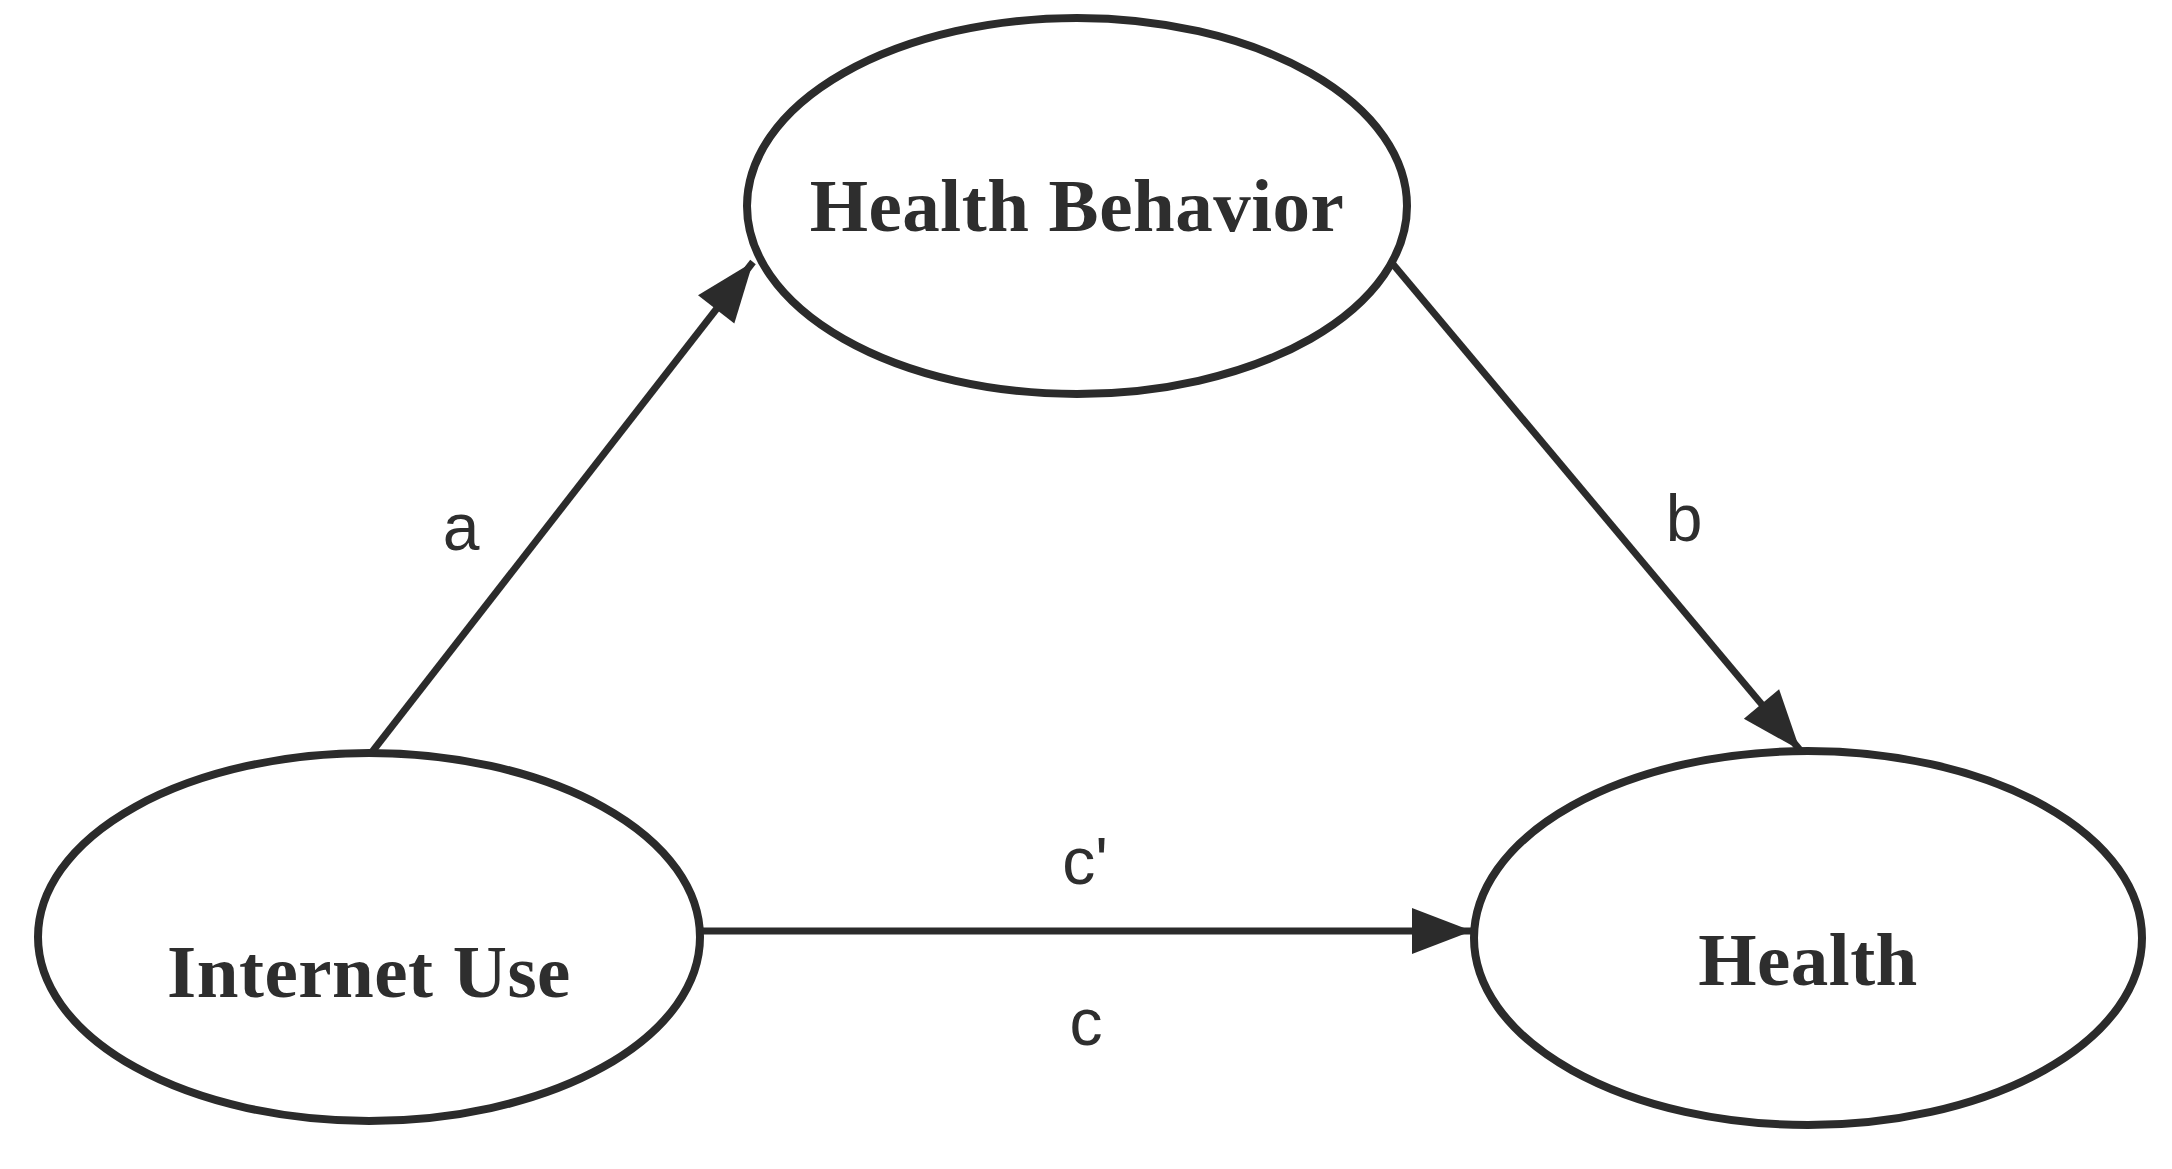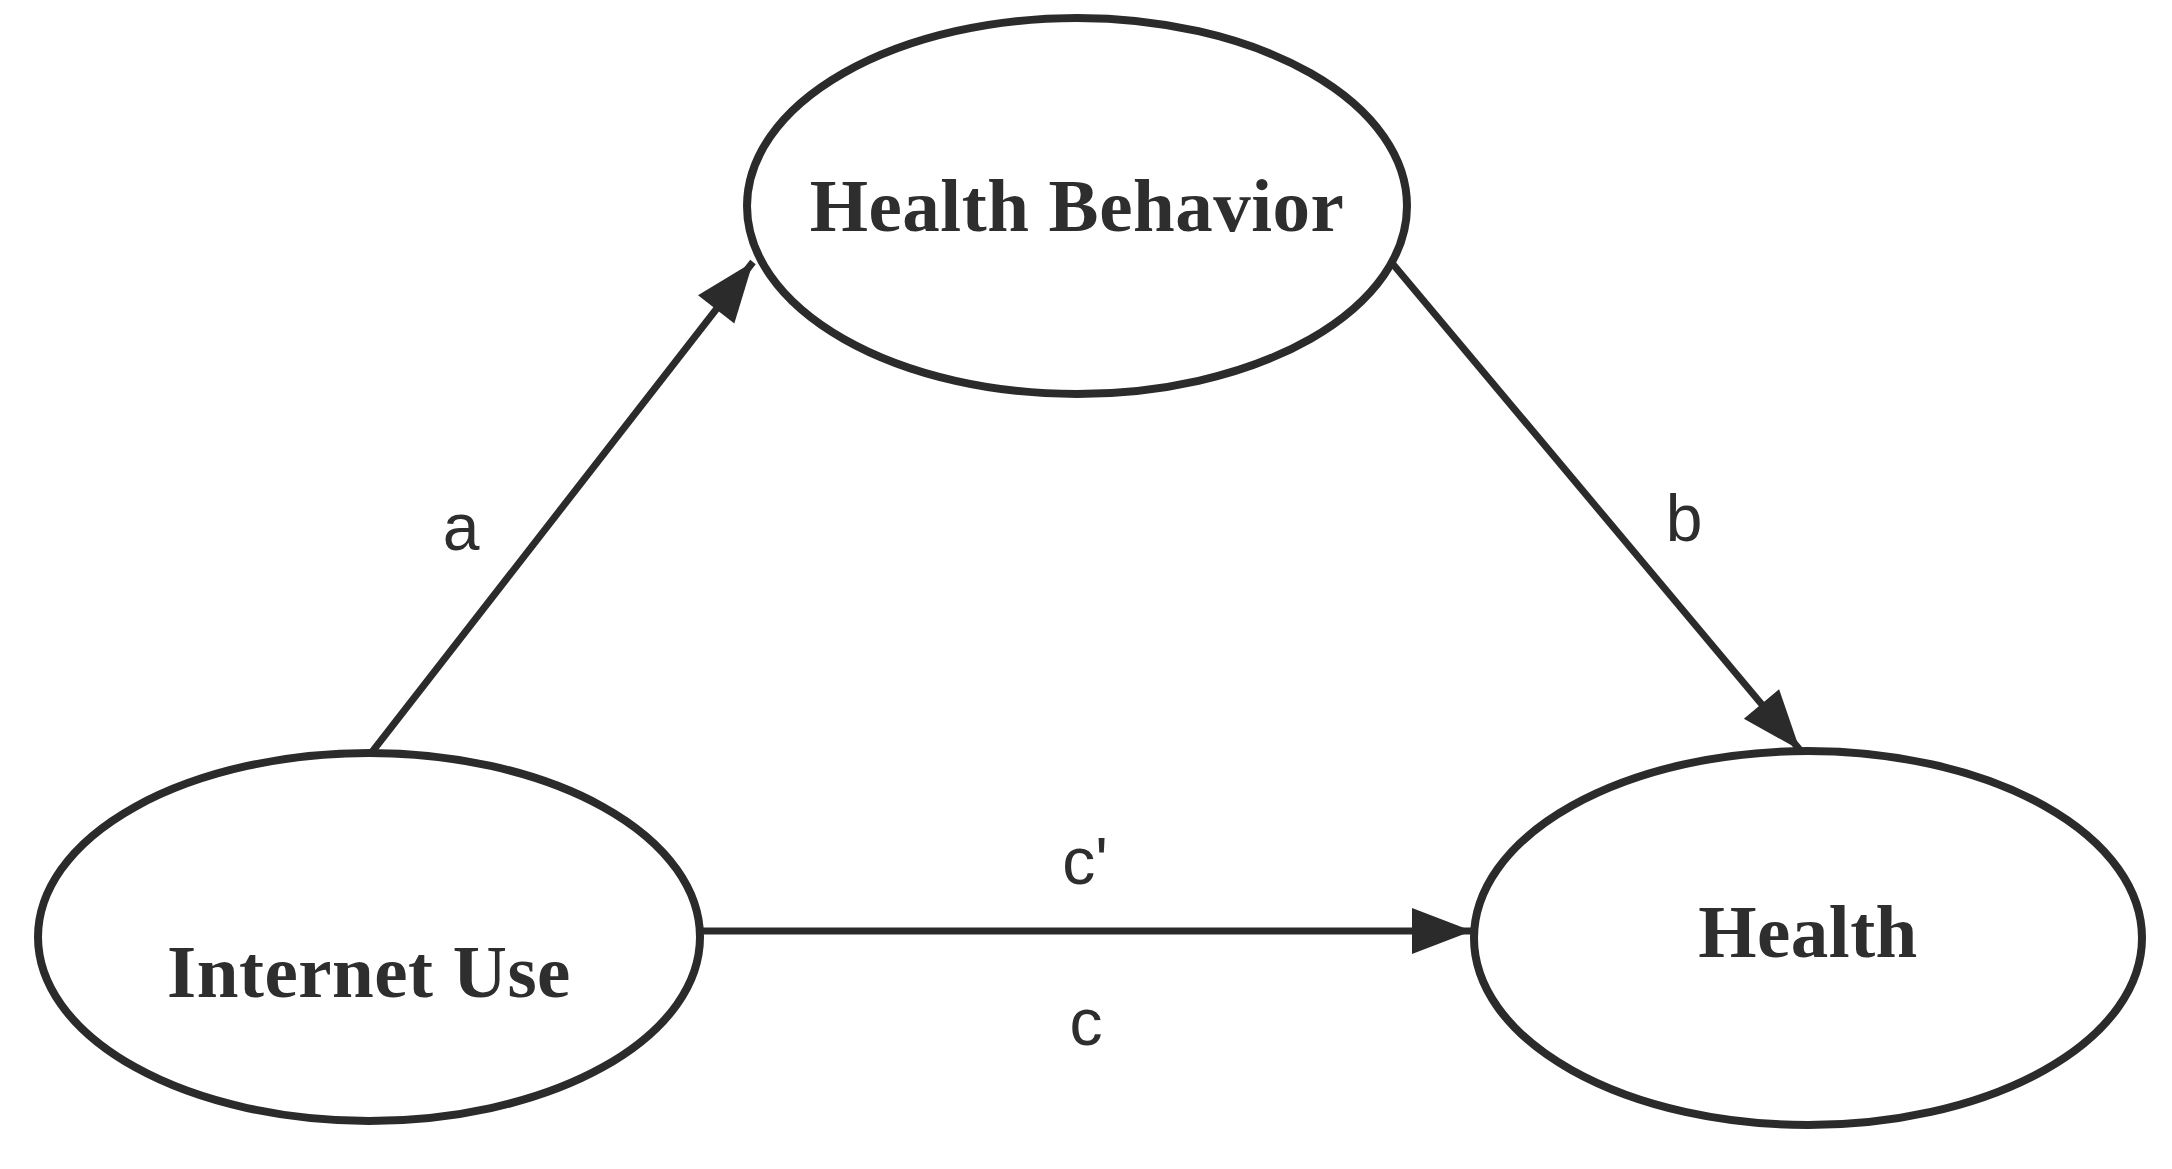--- a/index.html
+++ b/index.html
@@ -37,21 +37,21 @@
     transform: translate(-50%, -50%);
     font-family: "Liberation Sans", "DejaVu Sans", sans-serif;
     font-weight: 400;
     font-size: 66px;
     color: #2e2e2e;
     white-space: nowrap;
   }
   
   .label-health-behavior { left: 1077px; top: 206px; text-align: right; }
   .label-internet-use    { left: 369px;  top: 972px; }
-  .label-health          { left: 1808px; top: 932px; }
+  .label-health          { left: 1808px; top: 960px; }
   
   .label-a       { left: 461px;  top: 527px;  }
   .label-b       { left: 1684px; top: 518px;  }
   .label-c-prime { left: 1085px; top: 861px;  }
   .label-c       { left: 1086px; top: 1022px; }
 </style>
 </head>
 <body>
 
 <div class="canvas">

